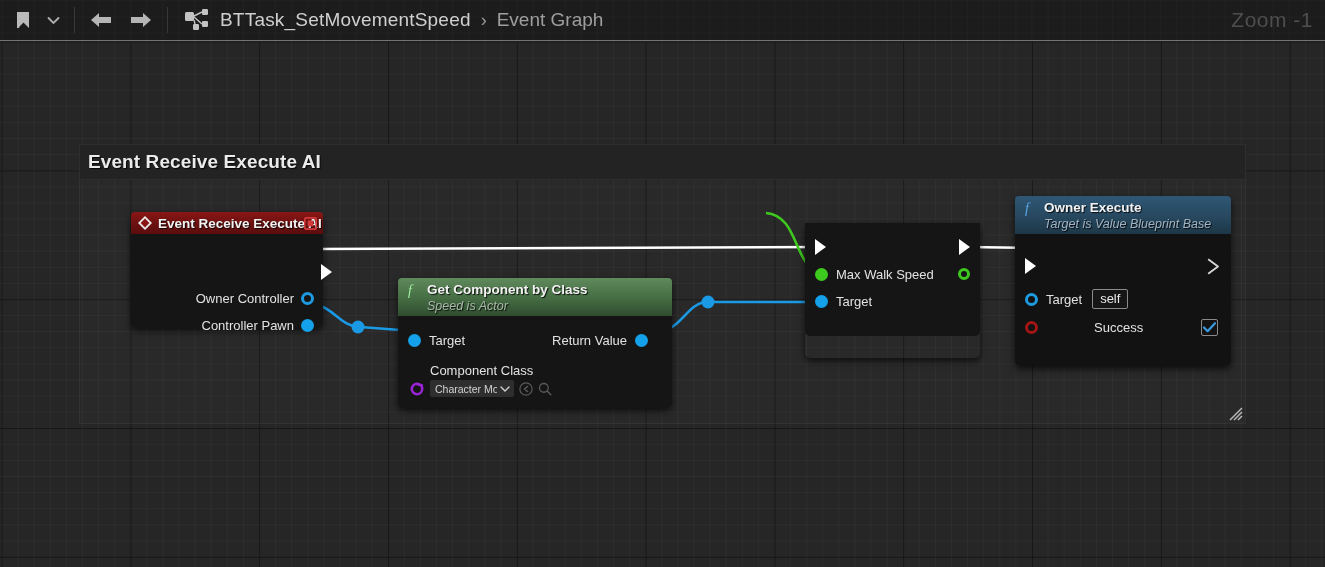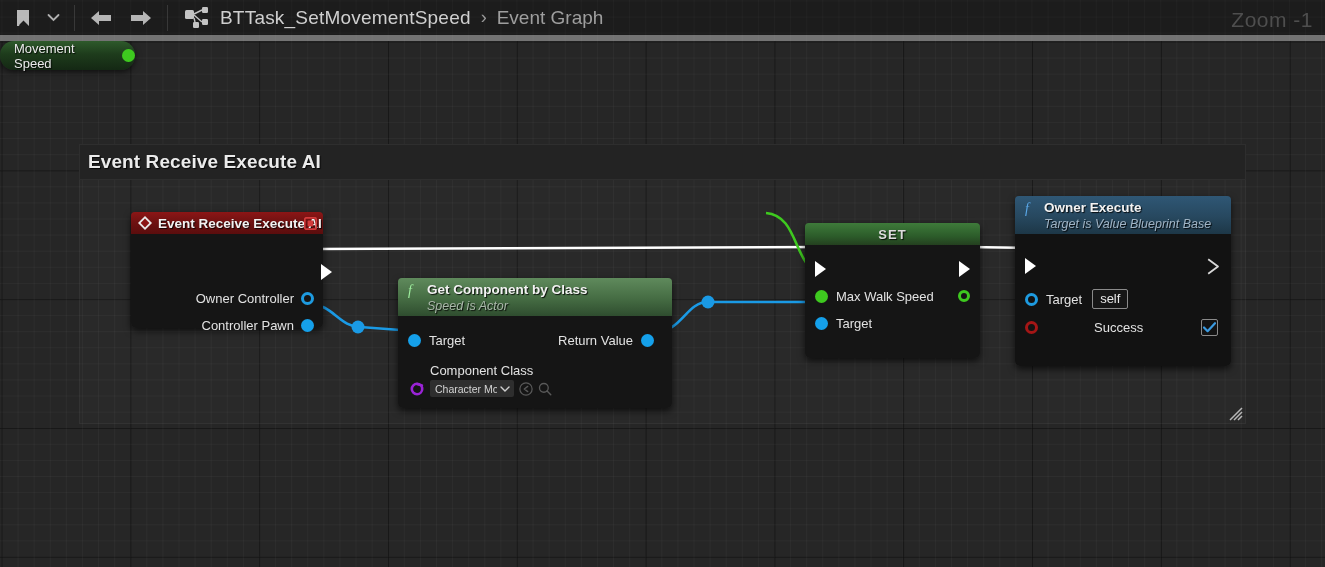--- a/index.html
+++ b/index.html
@@ -13,21 +13,21 @@
     width: 1325px; height: 567px;
     overflow: hidden;
     background: #262626;
   }
 
   
   #toolbar {
     position: absolute; left: 0; top: 0;
     width: 1325px; height: 41px;
     background: #1c1c1c;
-    border-bottom: 6px solid #737373;
+    border-bottom: 1px solid #737373;
     display: flex; align-items: center;
     z-index: 50;
   }
   .tb-group { display: flex; align-items: center; height: 100%; }
   .tb-sep {
     width: 1px; height: 26px; background: #383838; margin: 0 6px;
   }
   .tb-btn {
     display: flex; align-items: center; justify-content: center;
     height: 30px; min-width: 30px; padding: 0 4px;
@@ -355,43 +355,39 @@
           <span class="pin-label">Owner Controller</span>
           <span class="pin-ring" style="border-color:#1e9be0; margin-left:7px; width:13px; height:13px;"></span>
         </div>
         <div class="row" style="right:9px; top:84px;">
           <span class="pin-label">Controller Pawn</span>
           <span class="pin-dot" style="background:#15a0ea; margin-left:7px; width:13px; height:13px;"></span>
         </div>
       </div>
     </div>
 
-    <div id="node-var">
-      <span class="vlabel">Movement Speed</span>
-      <span class="pin-dot" style="background:#3ec91f; width:13px; height:13px; margin-left:8px;"></span>
-    </div>
 
     <div class="node" id="node-getcomp">
       <div class="node-hdr">
         <div style="display:flex; align-items:center;">
           <svg width="14" height="16" viewBox="0 0 14 16" style="margin-right:7px">
             <text x="2" y="13" font-size="14" font-style="italic" font-family="Liberation Serif, serif" fill="#9ff09f">f</text>
           </svg>
           <span class="node-hdr-title">Get Component by Class</span>
         </div>
         <span class="node-hdr-sub" style="margin-left:21px; margin-top:1px;">Speed is Actor</span>
       </div>
       <div class="node-body">
 
         <div class="row" style="left:10px; top:17px;">
           <span class="pin-dot" style="background:#15a0ea; width:13px; height:13px;"></span>
           <span class="pin-label" style="margin-left:8px">Target</span>
         </div>
 
-        <div class="row" style="right:18px; top:17px;">
+        <div class="row" style="right:24px; top:17px;">
           <span class="pin-label">Return Value</span>
           <span class="pin-dot" style="background:#15a0ea; width:13px; height:13px; margin-left:8px;"></span>
         </div>
 
         <div class="row" style="left:32px; top:47px;">
           <span class="pin-label">Component Class</span>
         </div>
         <div class="row" style="left:12px; top:66px;">
           <svg width="14" height="14" viewBox="0 0 14 14">
             <circle cx="7" cy="7" r="5.2" fill="none" stroke="#9a23d6" stroke-width="2.6"></circle>
@@ -411,23 +407,20 @@
           </svg>
           <svg class="mini-btn" viewBox="0 0 16 16">
             <circle cx="6.7" cy="6.7" r="5" fill="none" stroke="#9c9c9c" stroke-width="1.5"></circle>
             <path d="M10.4 10.4 L14.6 14.6" stroke="#9c9c9c" stroke-width="1.6" stroke-linecap="round"></path>
           </svg>
         </div>
       </div>
     </div>
 
     <div class="node" id="node-set">
-      <div class="node-hdr">
-        <span class="node-hdr-title" style="color:#dcdcdc; letter-spacing:1px; font-size:13px;">SET</span>
-      </div>
       <div class="node-body">
         <div class="row" style="left:10px; top:16px;">
           <div class="exec-tri"></div>
         </div>
         <div class="row" style="right:10px; top:16px;">
           <div class="exec-tri"></div>
         </div>
         <div class="row" style="left:10px; top:44px;">
           <span class="pin-dot" style="background:#3ec91f; width:13px; height:13px;"></span>
           <span class="pin-label" style="margin-left:8px">Max Walk Speed</span>

